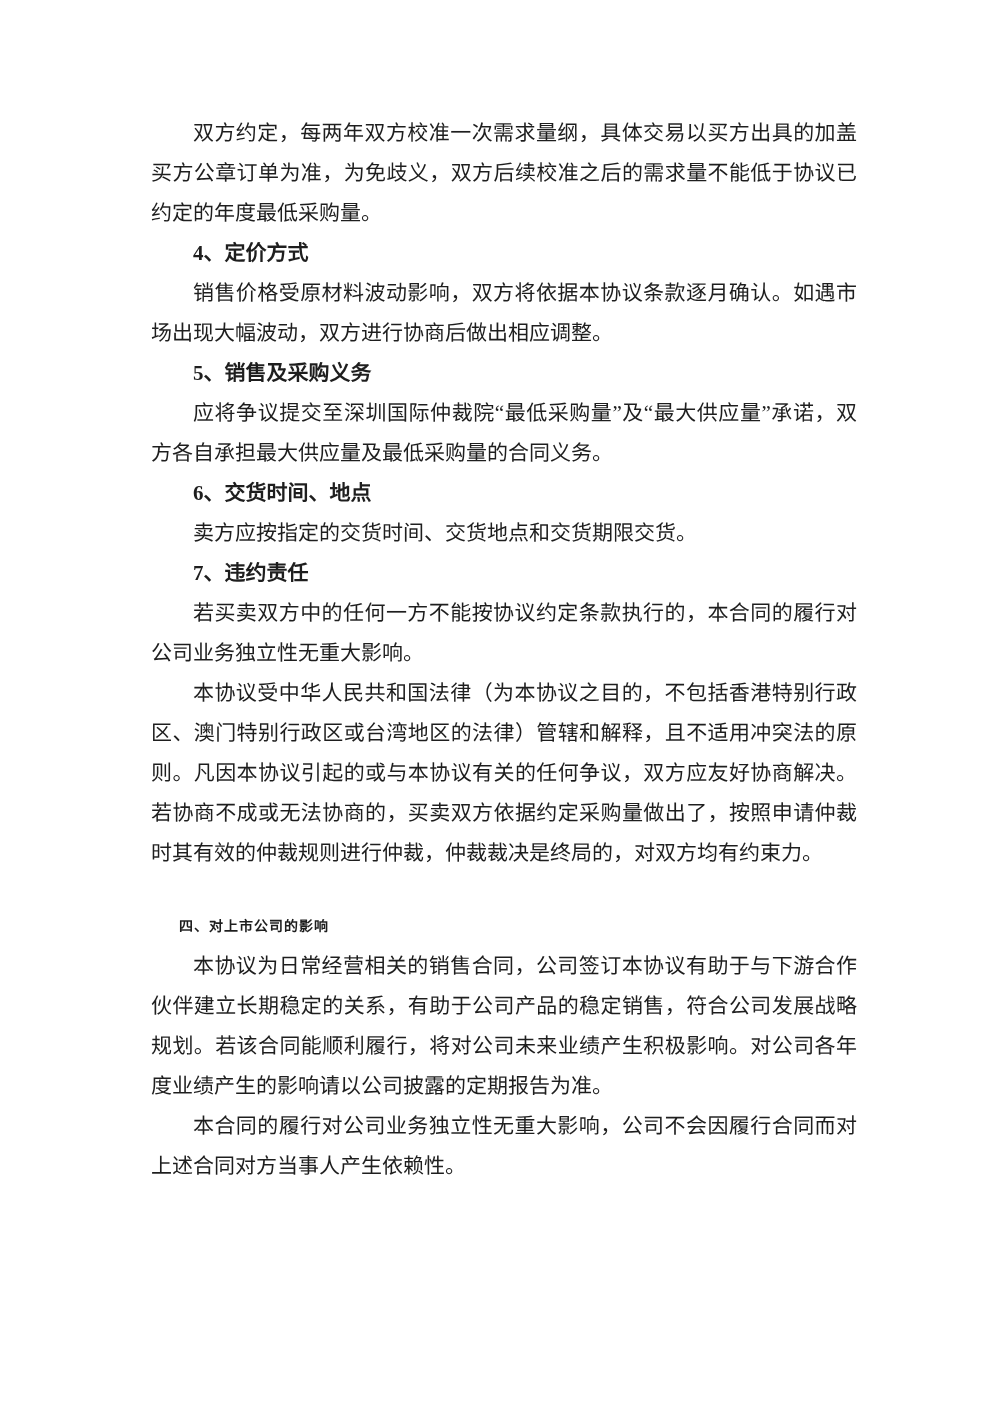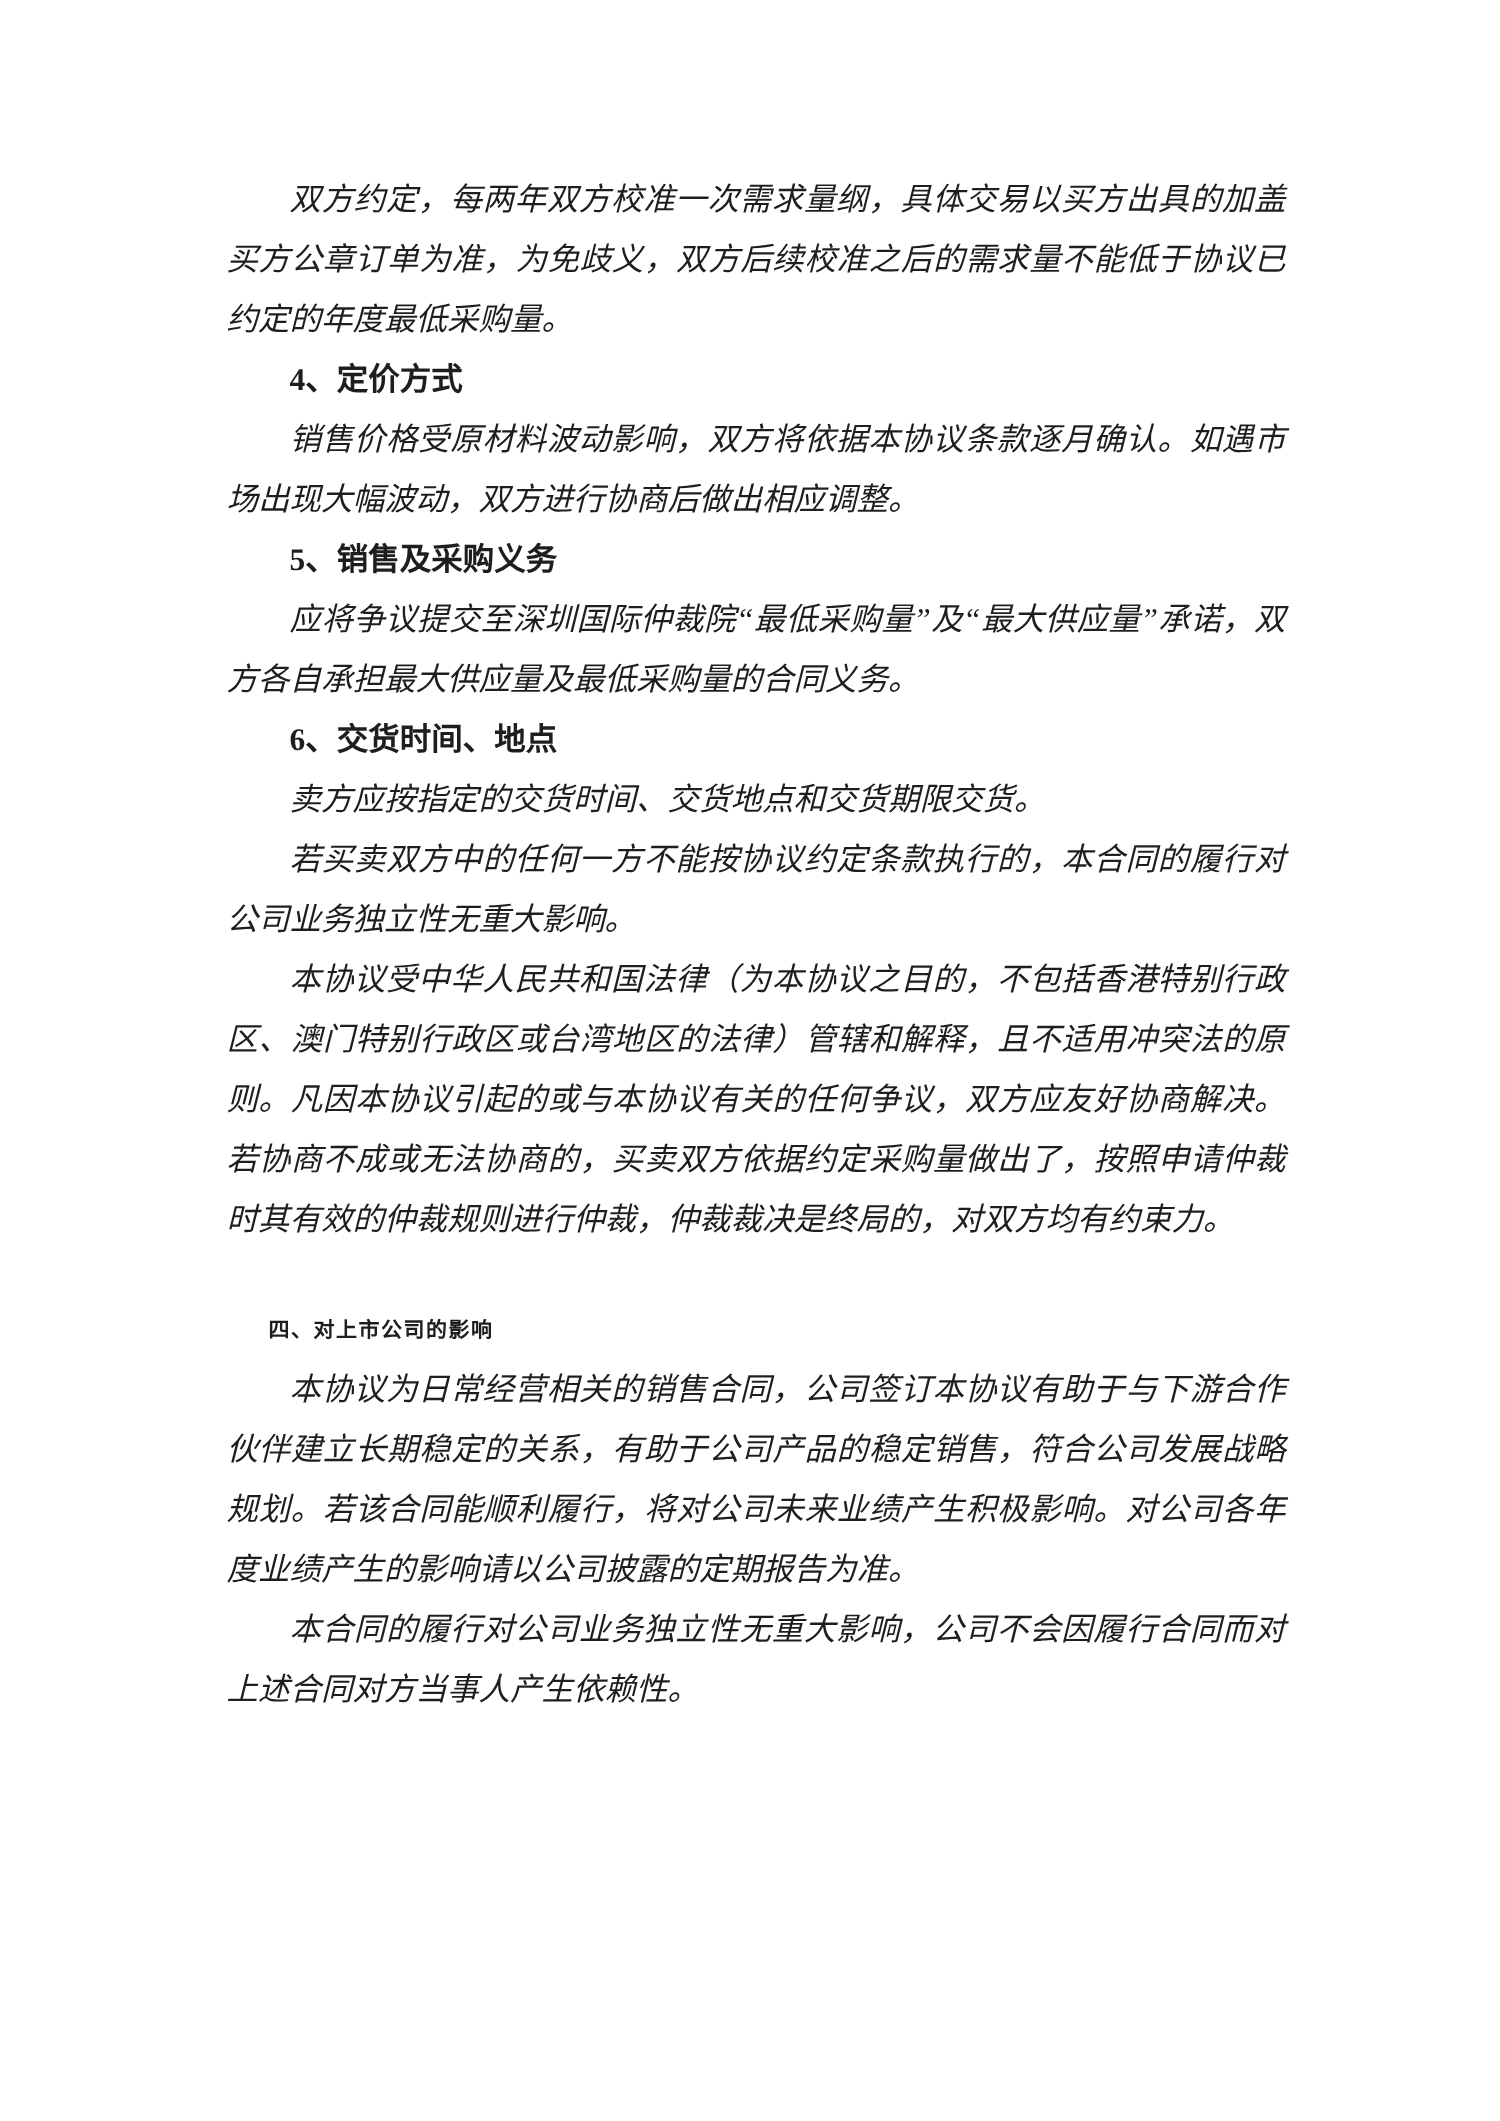--- a/index.html
+++ b/index.html
@@ -22,21 +22,20 @@
     left: 151px;
     width: 706px;
     color: #1e1e1e;
     font-size: 21px;
     line-height: 40px;
     text-align: justify;
   }
   .para {
     margin: 0;
     text-indent: 2em;
-    font-style: italic;
   }
   .clause-heading {
     margin: 0;
     text-indent: 2em;
     font-weight: bold;
   }
   .section-heading {
     margin: 33px 0 0 0;
     text-indent: 2em;
     font-weight: bold;
@@ -58,20 +57,21 @@
     <p class="para">销售价格受原材料波动影响，双方将依据本协议条款逐月确认。如遇市场出现大幅波动，双方进行协商后做出相应调整。</p>
 
     <p class="clause-heading">5、销售及采购义务</p>
 
     <p class="para">应将争议提交至深圳国际仲裁院“最低采购量”及“最大供应量”承诺，双方各自承担最大供应量及最低采购量的合同义务。</p>
 
     <p class="clause-heading">6、交货时间、地点</p>
 
     <p class="para">卖方应按指定的交货时间、交货地点和交货期限交货。</p>
 
+    <p class="clause-heading">7、违约责任</p>
 
     <p class="para">若买卖双方中的任何一方不能按协议约定条款执行的，本合同的履行对公司业务独立性无重大影响。</p>
 
 
     <p class="para">本协议受中华人民共和国法律（为本协议之目的，不包括香港特别行政区、澳门特别行政区或台湾地区的法律）管辖和解释，且不适用冲突法的原则。凡因本协议引起的或与本协议有关的任何争议，双方应友好协商解决。若协商不成或无法协商的，买卖双方依据约定采购量做出了，按照申请仲裁时其有效的仲裁规则进行仲裁，仲裁裁决是终局的，对双方均有约束力。</p>
 
     <p class="section-heading">四、对上市公司的影响</p>
 
     <p class="para">本协议为日常经营相关的销售合同，公司签订本协议有助于与下游合作伙伴建立长期稳定的关系，有助于公司产品的稳定销售，符合公司发展战略规划。若该合同能顺利履行，将对公司未来业绩产生积极影响。对公司各年度业绩产生的影响请以公司披露的定期报告为准。</p>
 

